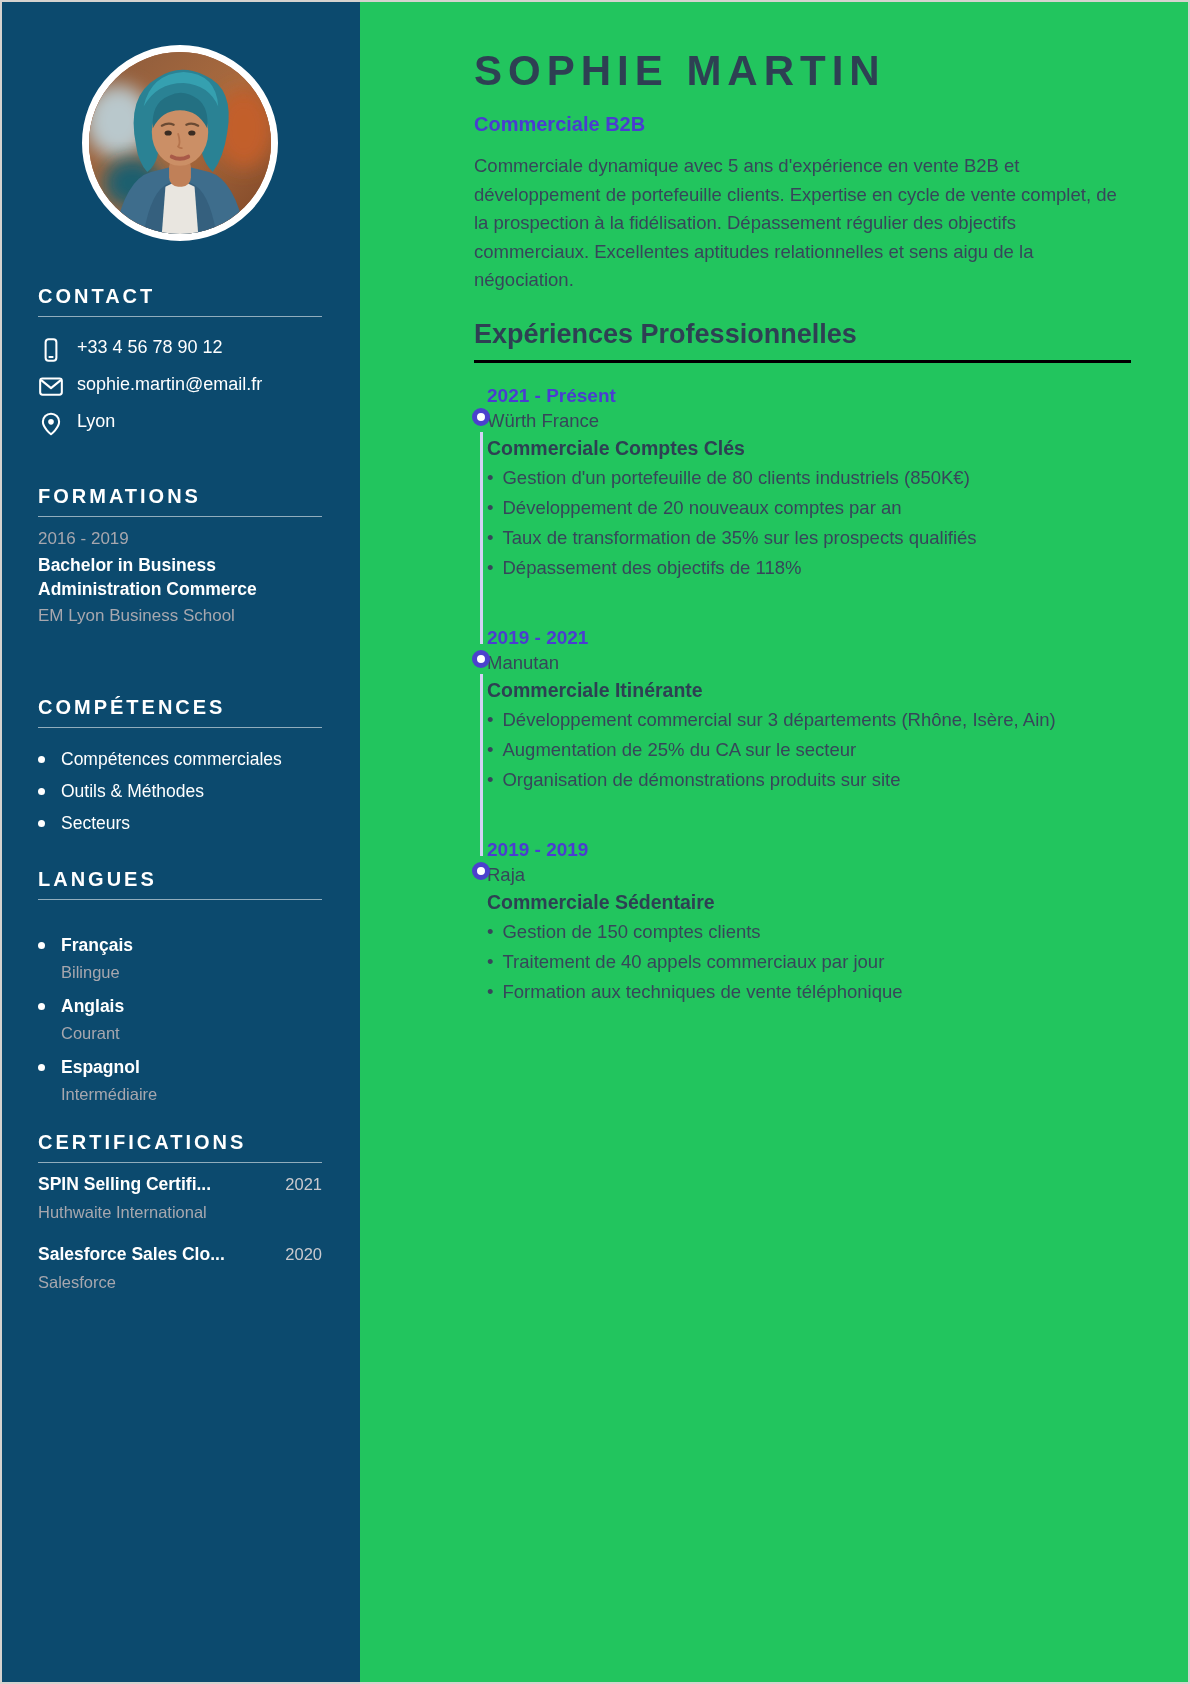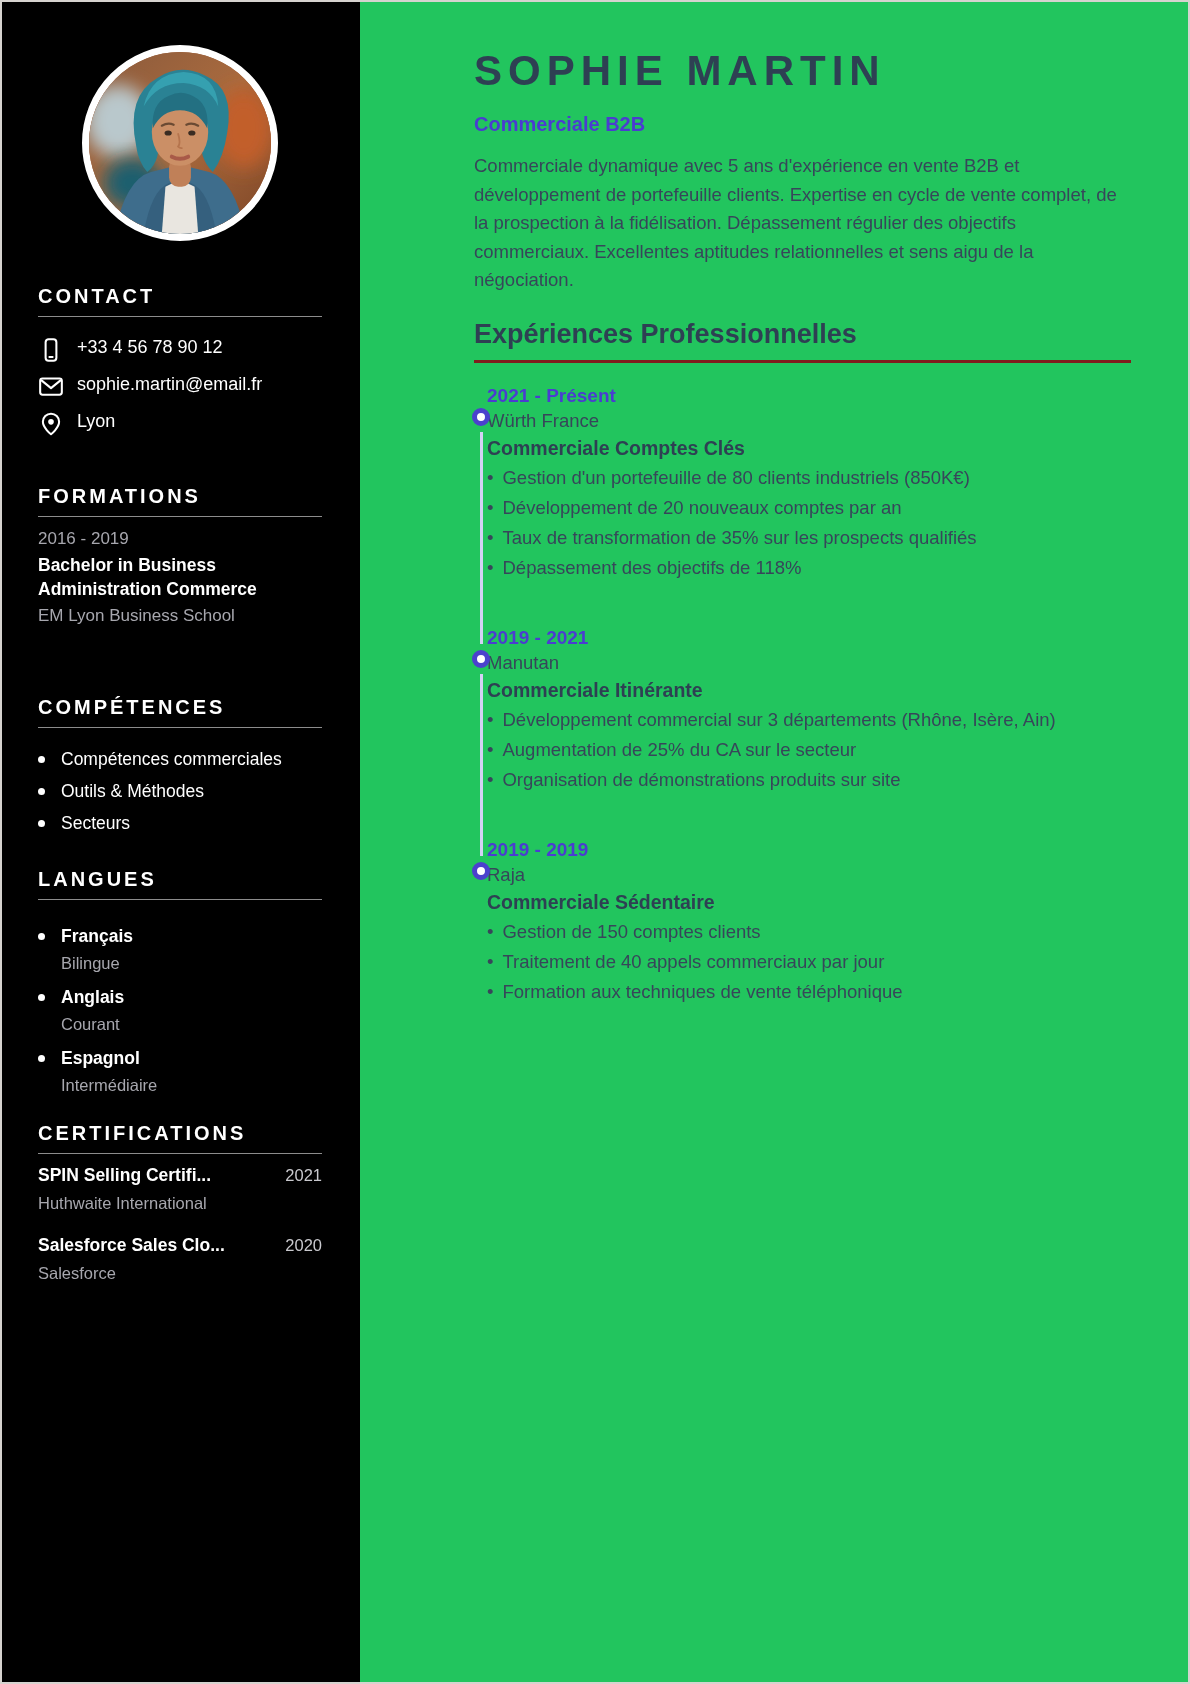--- a/index.html
+++ b/index.html
@@ -1,20 +1,20 @@
 <!DOCTYPE html>
 <html><head>
 <meta charset="utf-8">
 <style>
   html,body{margin:0;padding:0;background:#fff;}
   body{font-family:"Liberation Sans","DejaVu Sans",sans-serif;-webkit-font-smoothing:antialiased;}
   .frame{box-sizing:border-box;width:1190px;height:1684px;border:2px solid #D6D3CF;display:flex;background:#fff;overflow:hidden;}
 
   
-  .sidebar{width:358px;min-width:358px;background:#000000;color:#fff;box-sizing:border-box;padding:0 38px 40px 36px;}
+  .sidebar{width:358px;min-width:358px;background:#0c4a6e;color:#fff;box-sizing:border-box;padding:0 38px 40px 36px;}
   .avatar{width:182px;height:182px;border:7px solid #fff;border-radius:50%;margin:43px auto 0;overflow:hidden;background:#9a5a35;}
   .avatar svg{display:block;width:100%;height:100%;}
 
   .sb-section{margin-top:44px;}
   .sb-section.competences{margin-top:70px;}
   .sb-section.langues{margin-top:36px;}
   .sb-section.certifications{margin-top:28px;}
   .sb-title{font-size:20px;line-height:22px;font-weight:700;letter-spacing:3px;color:#fff;
             padding-bottom:9px;border-bottom:1.5px solid rgba(255,255,255,.55);}
 
@@ -25,41 +25,41 @@
 
   .edu{margin-top:12px;}
   .edu-period{font-size:17px;line-height:20px;color:#A7A7AE;}
   .edu-degree{font-size:17.5px;line-height:24px;font-weight:700;color:#fff;margin-top:4px;}
   .edu-school{font-size:17px;line-height:20px;color:#A7A7AE;margin-top:5px;}
 
   ul.sb-list{list-style:none;margin:22px 0 0;padding:0;}
   ul.sb-list li{font-size:17.5px;line-height:18px;color:#fff;margin-bottom:14px;display:flex;align-items:center;}
   ul.sb-list li .dot{width:7px;height:7px;border-radius:50%;background:#fff;margin-right:16px;flex:0 0 auto;}
 
-  .lang-list{margin-top:27px;}
+  .lang-list{margin-top:36px;}
   .lang-item{margin-bottom:16px;}
   .lang-name{font-size:17.5px;line-height:18px;font-weight:700;color:#fff;display:flex;align-items:center;}
   .lang-name .dot{width:7px;height:7px;border-radius:50%;background:#fff;margin-right:16px;flex:0 0 auto;}
   .lang-level{font-size:16.5px;line-height:17px;color:#A7A7AE;margin:10px 0 0 23px;}
 
   .cert-list{margin-top:12px;}
   .cert-item{margin-bottom:24px;}
   .cert-row{display:flex;align-items:flex-start;}
   .cert-name{font-size:17.5px;line-height:19px;font-weight:700;color:#fff;flex:1;white-space:nowrap;overflow:hidden;}
   .cert-year{font-size:16.5px;color:#C9C9CE;margin-left:10px;}
   .cert-issuer{font-size:16.5px;line-height:18px;color:#A7A7AE;margin-top:9px;}
 
   
   .main{flex:1;box-sizing:border-box;background:#22c55e;padding:0 57px 40px 114px;}
   .cand-name{margin:47px 0 0;font-size:42px;line-height:44px;font-weight:700;letter-spacing:6px;color:#2E4053;}
   .job-title{margin-top:20px;font-size:20px;line-height:22px;font-weight:700;color:#4B3CD1;}
   .summary{margin-top:17px;width:645px;font-size:18.5px;line-height:28.5px;color:#37465A;}
 
   .exp-title{margin-top:24px;font-size:27px;line-height:30px;font-weight:700;color:#2E4053;
-             padding-bottom:11px;border-bottom:3px solid #7f1d1d;}
+             padding-bottom:11px;border-bottom:3px solid #000000;}
 
   .timeline{margin-top:23px;}
   .entry{position:relative;padding-left:13px;margin-bottom:50px;}
   .entry:last-child{margin-bottom:0;}
   .tdot{position:absolute;left:-2px;top:22px;width:8px;height:8px;background:#fff;border:5px solid #4B41CD;border-radius:50%;}
   .entry:not(:last-child)::after{content:"";position:absolute;left:6px;top:46px;bottom:-66px;width:3px;background:#D4D2F5;}
   .e-period{font-size:19px;line-height:20px;font-weight:700;color:#4B3CD1;}
   .e-company{font-size:18.5px;line-height:20px;color:#37465A;margin-top:5px;}
   .e-role{font-size:19.5px;line-height:22px;font-weight:700;color:#2E4053;margin-top:6px;}
   ul.e-bullets{list-style:none;margin:9px 0 0;padding:0;}

